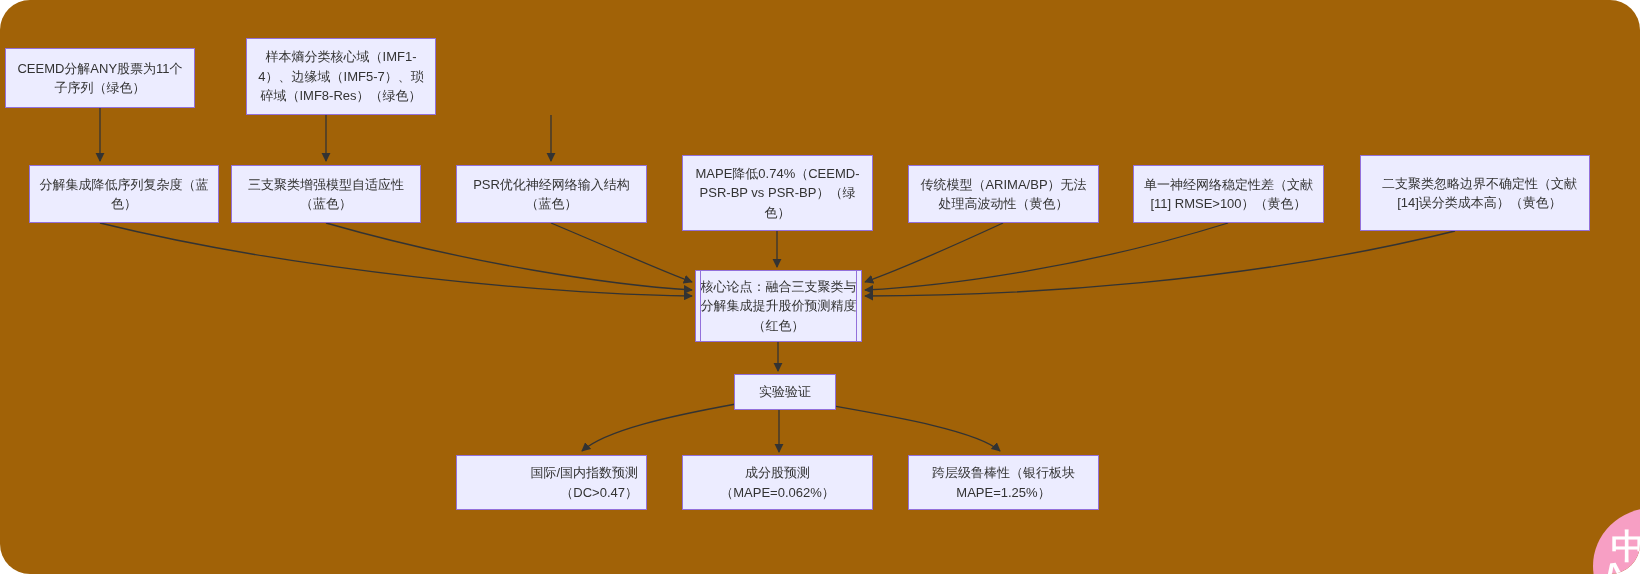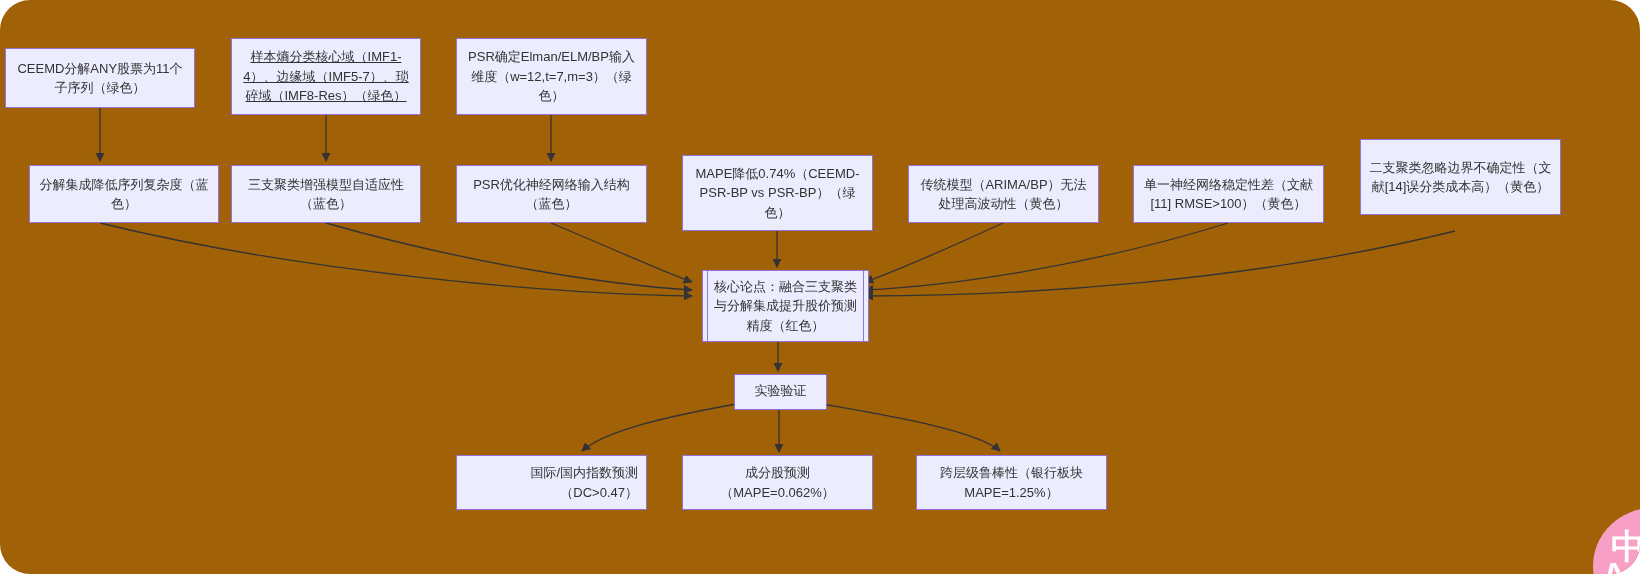--- a/index.html
+++ b/index.html
@@ -9,21 +9,21 @@
   }
   #edges { position:absolute; left:0; top:0; width:1640px; height:574px; pointer-events:none; }
   .edge { fill:none; stroke:#333333; stroke-width:1.3px; }
   .node {
     position:absolute; box-sizing:border-box;
     background:#ECECFF; border:1px solid #9370DB;
     display:flex; align-items:center; justify-content:center;
     text-align:center; color:#333333; font-size:13px; line-height:1.5;
     padding:4px 8px;
   }
-  .node-core { padding:4px 10px;margin-left:7px; }
+  .node-core { padding:4px 4px; }
   .node-core::before, .node-core::after {
     content:""; position:absolute; top:0; bottom:0; width:1px; background:#9370DB;
   }
   .node-core::before { left:4px; }
   .node-core::after  { right:4px; }
   .fab {
     position:absolute; left:1593px; top:508px; width:120px; height:116px;
     border-radius:50%; background:#f79fc4; color:#ffffff; cursor:pointer;
   }
   .fab .zh { position:absolute; left:18px; top:16px; font-size:34px; font-weight:bold; }
@@ -52,64 +52,61 @@
     <path class="edge" d="M1455,231 C1250,282 1020,296 865,296" marker-end="url(#arrow)"></path>
     <path class="edge" d="M778,342 L778,371" marker-end="url(#arrow)"></path>
     <path class="edge" d="M736,404 C670,416 606,430 582,451" marker-end="url(#arrow)"></path>
     <path class="edge" d="M779,410 L779,452" marker-end="url(#arrow)"></path>
     <path class="edge" d="M822,404 C890,416 976,430 1000,451" marker-end="url(#arrow)"></path>
   </svg>
 
   <div class="node" style="left:5px; top:48px; width:190px; height:60px;">
     <span>CEEMD分解ANY股票为11个子序列（绿色）</span>
   </div>
-  <div class="node" style="left:231px; top:38px; width:190px; height:77px;text-decoration:underline;">
+  <div class="node" style="left:246px; top:38px; width:190px; height:77px;">
     <span>样本熵分类核心域（IMF1-4）、边缘域（IMF5-7）、琐碎域（IMF8-Res）（绿色）</span>
-  </div>
-  <div class="node" style="left:456px; top:38px; width:191px; height:77px;">
-    <span>PSR确定Elman/ELM/BP输入维度（w=12,t=7,m=3）（绿色）</span>
   </div>
 
   <div class="node" style="left:5px; top:165px; width:190px; height:58px;margin-left:24px;">
     <span>分解集成降低序列复杂度（蓝色）</span>
   </div>
   <div class="node" style="left:231px; top:165px; width:190px; height:58px;">
     <span>三支聚类增强模型自适应性（蓝色）</span>
   </div>
   <div class="node" style="left:456px; top:165px; width:191px; height:58px;">
     <span>PSR优化神经网络输入结构（蓝色）</span>
   </div>
   <div class="node" style="left:682px; top:155px; width:191px; height:76px;">
     <span>MAPE降低0.74%（CEEMD-PSR-BP vs PSR-BP）（绿色）</span>
   </div>
   <div class="node" style="left:908px; top:165px; width:191px; height:58px;align-items:center;">
     <span>传统模型（ARIMA/BP）无法处理高波动性（黄色）</span>
   </div>
   <div class="node" style="left:1133px; top:165px; width:191px; height:58px;">
     <span>单一神经网络稳定性差（文献[11] RMSE&gt;100）（黄色）</span>
   </div>
-  <div class="node" style="left:1360px; top:139px; width:201px; height:76px;">
+  <div class="node" style="left:1360px; top:155px; width:230px; height:76px;padding-left:17px;">
     <span>二支聚类忽略边界不确定性（文献[14]误分类成本高）（黄色）</span>
   </div>
 
   <div class="node node-core" style="left:695px; top:270px; width:167px; height:72px;">
     <span>核心论点：融合三支聚类与分解集成提升股价预测精度（红色）</span>
   </div>
 
-  <div class="node" style="left:734px; top:374px; width:93px; height:36px;font-family:Liberation Mono, monospace;">
+  <div class="node" style="left:734px; top:374px; width:102px; height:36px;">
     <span>实验验证</span>
   </div>
 
   <div class="node" style="left:456px; top:455px; width:191px; height:55px;text-align:right;">
     <span>国际/国内指数预测（DC&gt;0.47）</span>
   </div>
   <div class="node" style="left:682px; top:455px; width:191px; height:55px;align-items:center;">
     <span>成分股预测（MAPE=0.062%）</span>
   </div>
-  <div class="node" style="left:908px; top:455px; width:191px; height:55px;margin-left:8px;">
+  <div class="node" style="left:908px; top:455px; width:191px; height:55px;">
     <span>跨层级鲁棒性（银行板块 MAPE=1.25%）</span>
   </div>
 
   <div class="fab">
     <span class="zh">中</span>
     <span class="en">A</span>
   </div>
 
 </div>
 

